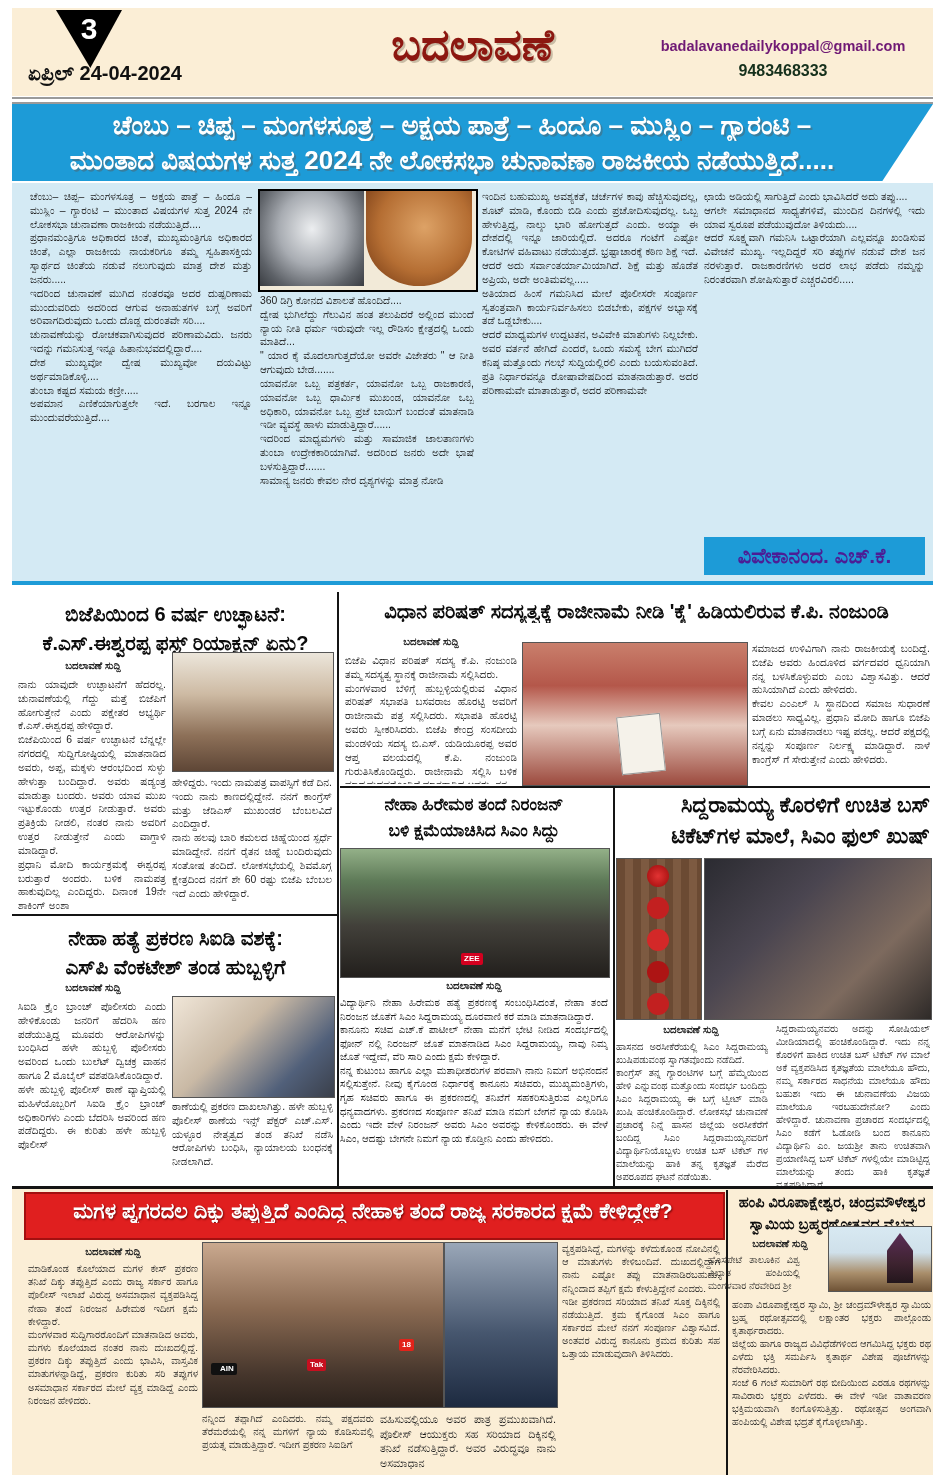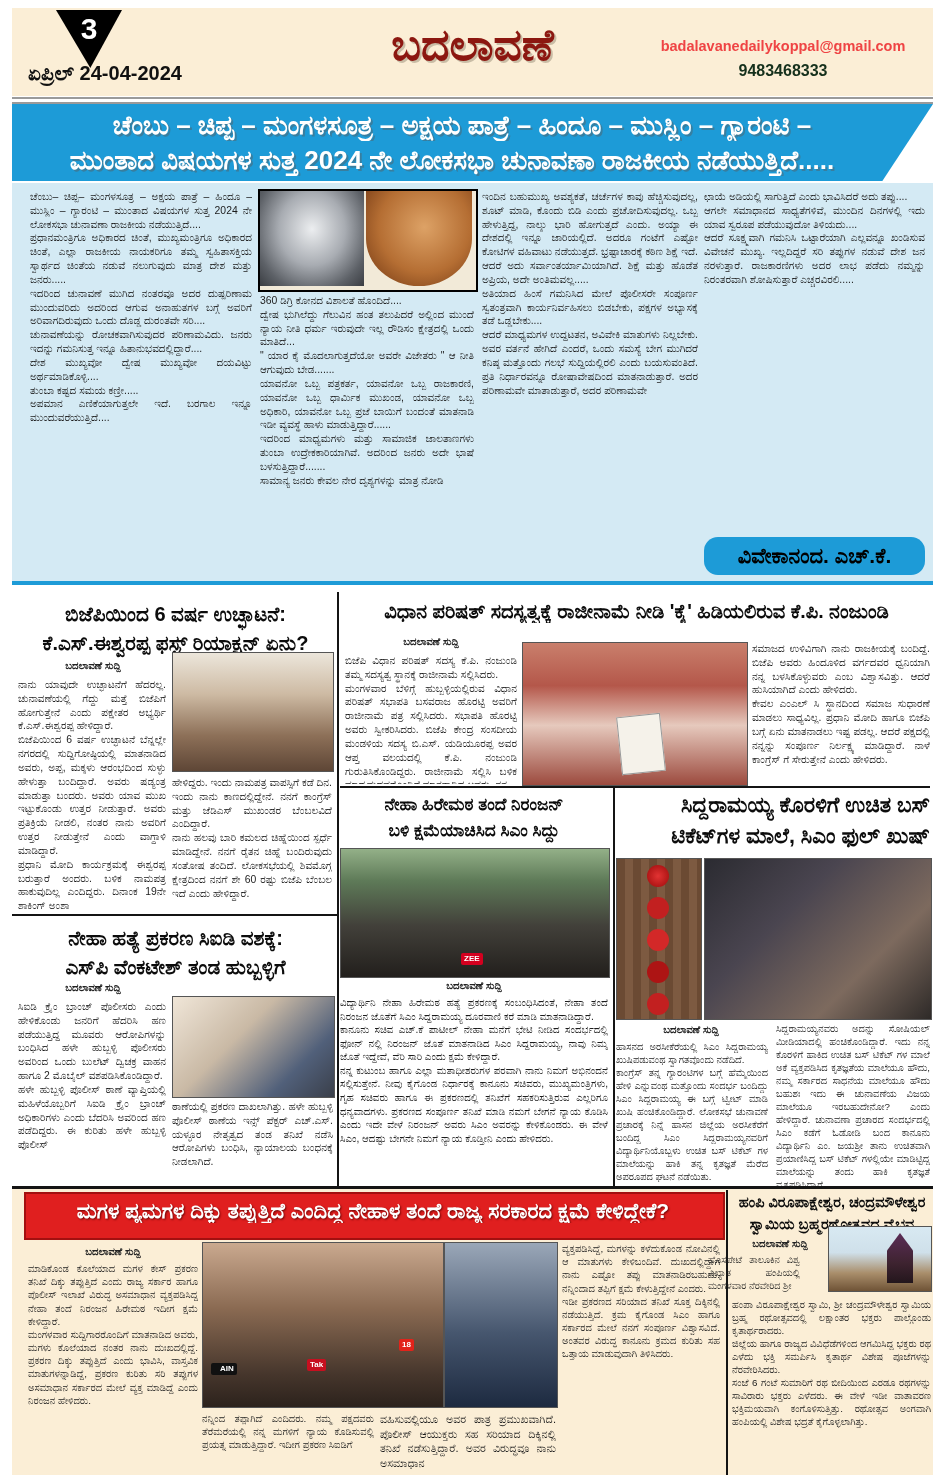--- a/index.html
+++ b/index.html
@@ -7,38 +7,38 @@
         font-family:"Liberation Sans","DejaVu Sans",sans-serif;color:#1b1b1b;}
   .abs{position:absolute;}
   .col{position:absolute;font-size:10.4px;line-height:1.33;text-align:justify;
        white-space:pre-line;overflow:hidden;color:#1c1c1c;}
   .hl{position:absolute;font-weight:bold;color:#0c0c0c;text-align:center;white-space:pre-line;overflow:hidden;}
   .byline{position:absolute;font-size:10px;font-weight:bold;text-align:center;color:#222;}
   .ph{position:absolute;overflow:hidden;border:1px solid #555;}
   .chip{position:absolute;color:#fff;font-weight:bold;font-size:8px;line-height:1;
         padding:2px 3px;border-radius:2px;white-space:nowrap;}
   .hline,.vline{position:absolute;background:#141414;}
-  .sig{position:absolute;background:#1d9bd7;color:#000000;font-weight:bold;font-size:21px;
-       text-align:center;line-height:38px;border-radius:14px;}
+  .sig{position:absolute;background:#1d9bd7;color:#4c1d95;font-weight:bold;font-size:21px;
+       text-align:center;line-height:38px;}
 </style>
 </head>
 <body>
 
 <div id="page">
 
   <div class="abs" style="left:12px;top:8px;width:921px;height:88px;background:#fbeed6;"></div>
   <div class="abs" style="left:56px;top:10px;width:66px;height:58px;background:#000;
               clip-path:polygon(0 0,100% 0,52% 100%);"></div>
   <div class="abs" style="left:56px;top:12px;width:66px;text-align:center;color:#fff;
               font-size:30px;font-weight:bold;">3</div>
   <div class="abs" style="left:28px;top:62px;width:230px;font-size:20px;font-weight:bold;color:#111;">ಏಪ್ರಿಲ್ 24-04-2024</div>
   <div class="abs" style="left:300px;top:20px;width:345px;text-align:center;font-size:44px;font-weight:bold;
               color:#8c1710;text-shadow:2px 2px 0 #c9bda6;">ಬದಲಾವಣೆ</div>
   <div class="abs" style="left:640px;top:38px;width:286px;text-align:center;font-size:14.5px;
-              font-weight:bold;color:#ef4444;">badalavanedailykoppal@gmail.com</div>
+              font-weight:bold;color:#701a75;">badalavanedailykoppal@gmail.com</div>
   <div class="abs" style="left:640px;top:62px;width:286px;text-align:center;font-size:16px;
               font-weight:bold;color:#15301c;">9483468333</div>
   <div class="abs" style="left:12px;top:97px;width:921px;height:3px;border-top:2px solid #9a9a9a;
               border-bottom:2px solid #9a9a9a;"></div>
 
   <div class="abs" style="left:12px;top:104px;width:921px;height:77px;background:#1d9bd7;
               clip-path:polygon(0 0,100% 0,94.5% 100%,0 100%);"></div>
   <div class="hl" style="left:12px;top:110px;width:900px;font-size:26px;color:#fff;
               text-shadow:2px 2px 0 rgba(90,90,90,.45);">ಚೆಂಬು – ಚಿಪ್ಪ – ಮಂಗಳಸೂತ್ರ – ಅಕ್ಷಯ ಪಾತ್ರೆ – ಹಿಂದೂ – ಮುಸ್ಲಿಂ – ಗ್ಯಾರಂಟಿ –</div>
   <div class="hl" style="left:12px;top:145px;width:880px;font-size:26px;color:#fff;
@@ -149,21 +149,21 @@
                 background:linear-gradient(135deg,#f0e6d8 0%,#c9b9a5 40%,#51607a 75%,#3a3f4a 100%);"></div>
     <div class="col" style="left:172px;top:1100px;width:161px;height:82px;">ಠಾಣೆಯಲ್ಲಿ ಪ್ರಕರಣ ದಾಖಲಾಗಿತ್ತು. ಹಳೇ ಹುಬ್ಬಳ್ಳಿ ಪೊಲೀಸ್ ಠಾಣೆಯ ಇನ್ಸ್ ಪೆಕ್ಟರ್ ಎಚ್.ಎಸ್. ಯಳ್ಳೂರ ನೇತೃತ್ವದ ತಂಡ ತನಿಖೆ ನಡೆಸಿ ಆರೋಪಿಗಳು ಬಂಧಿಸಿ, ನ್ಯಾಯಾಲಯ ಬಂಧನಕ್ಕೆ ನೀಡಲಾಗಿದೆ.</div>
   </section>
 
   <div class="abs" style="left:12px;top:1189px;width:921px;height:286px;background:#fbeed6;"></div>
   <div class="vline" style="left:726px;top:1190px;width:2px;height:285px;"></div>
 
   <section>
     <div class="abs" style="left:24px;top:1192px;width:697px;height:44px;background:#e01f1f;border:2px solid #a31010;"></div>
     <div class="hl" style="left:30px;top:1199px;width:686px;font-size:21px;color:#fff;
-                text-shadow:1px 1px 2px #6d0505;">ಮಗಳ ಪ್ಯಮಗಳ ದಿಕ್ಕು ತಪ್ಪುತ್ತಿದೆ ಎಂದಿದ್ದ ನೇಹಾಳ ತಂದೆ ರಾಜ್ಯ ಸರಕಾರದ ಕ್ಷಮೆ ಕೇಳಿದ್ದೇಕೆ?</div>
+                text-shadow:1px 1px 2px #6d0505;">ಮಗಳ ಪ್ನಗರದಲ ದಿಕ್ಕು ತಪ್ಪುತ್ತಿದೆ ಎಂದಿದ್ದ ನೇಹಾಳ ತಂದೆ ರಾಜ್ಯ ಸರಕಾರದ ಕ್ಷಮೆ ಕೇಳಿದ್ದೇಕೆ?</div>
     <div class="byline" style="left:28px;top:1246px;width:170px;">ಬದಲಾವಣೆ ಸುದ್ದಿ</div>
     <div class="col" style="left:28px;top:1262px;width:170px;height:210px;font-size:9.9px;">ಮಾಡಿಕೊಂಡ ಕೊಲೆಯಾದ ಮಗಳ ಕೇಸ್ ಪ್ರಕರಣ ತನಿಖೆ ದಿಕ್ಕು ತಪ್ಪುತ್ತಿದೆ ಎಂದು ರಾಜ್ಯ ಸರ್ಕಾರ ಹಾಗೂ ಪೊಲೀಸ್ ಇಲಾಖೆ ವಿರುದ್ಧ ಅಸಮಾಧಾನ ವ್ಯಕ್ತಪಡಿಸಿದ್ದ ನೇಹಾ ತಂದೆ ನಿರಂಜನ ಹಿರೇಮಠ ಇದೀಗ ಕ್ಷಮೆ ಕೇಳಿದ್ದಾರೆ.
 ಮಂಗಳವಾರ ಸುದ್ದಿಗಾರರೊಂದಿಗೆ ಮಾತನಾಡಿದ ಅವರು, ಮಗಳು ಕೊಲೆಯಾದ ನಂತರ ನಾನು ದುಃಖದಲ್ಲಿದ್ದೆ. ಪ್ರಕರಣ ದಿಕ್ಕು ತಪ್ಪುತ್ತಿದೆ ಎಂದು ಭಾವಿಸಿ, ವಾಸ್ತವಿಕ ಮಾತುಗಳನ್ನಾಡಿದ್ದೆ, ಪ್ರಕರಣ ಕುರಿತು ಸರಿ ತಪ್ಪುಗಳ ಅಸಮಾಧಾನ ಸರ್ಕಾರದ ಮೇಲೆ ವ್ಯಕ್ತ ಮಾಡಿದ್ದೆ ಎಂದು ನಿರಂಜನ ಹೇಳಿದರು.</div>
     <div class="ph" style="left:202px;top:1242px;width:240px;height:164px;
                 background:linear-gradient(180deg,#caa98f 0%,#8a6a52 40%,#46362c 80%,#2c221c 100%);">
       <span class="chip" style="left:8px;top:120px;background:#111;padding-left:9px;">AIN</span>
       <span class="chip" style="left:104px;top:116px;background:#c70f1f;">Tak</span>
       <span class="chip" style="left:196px;top:96px;background:#e2231a;">18</span>
     </div>
     <div class="ph" style="left:444px;top:1242px;width:112px;height:164px;

